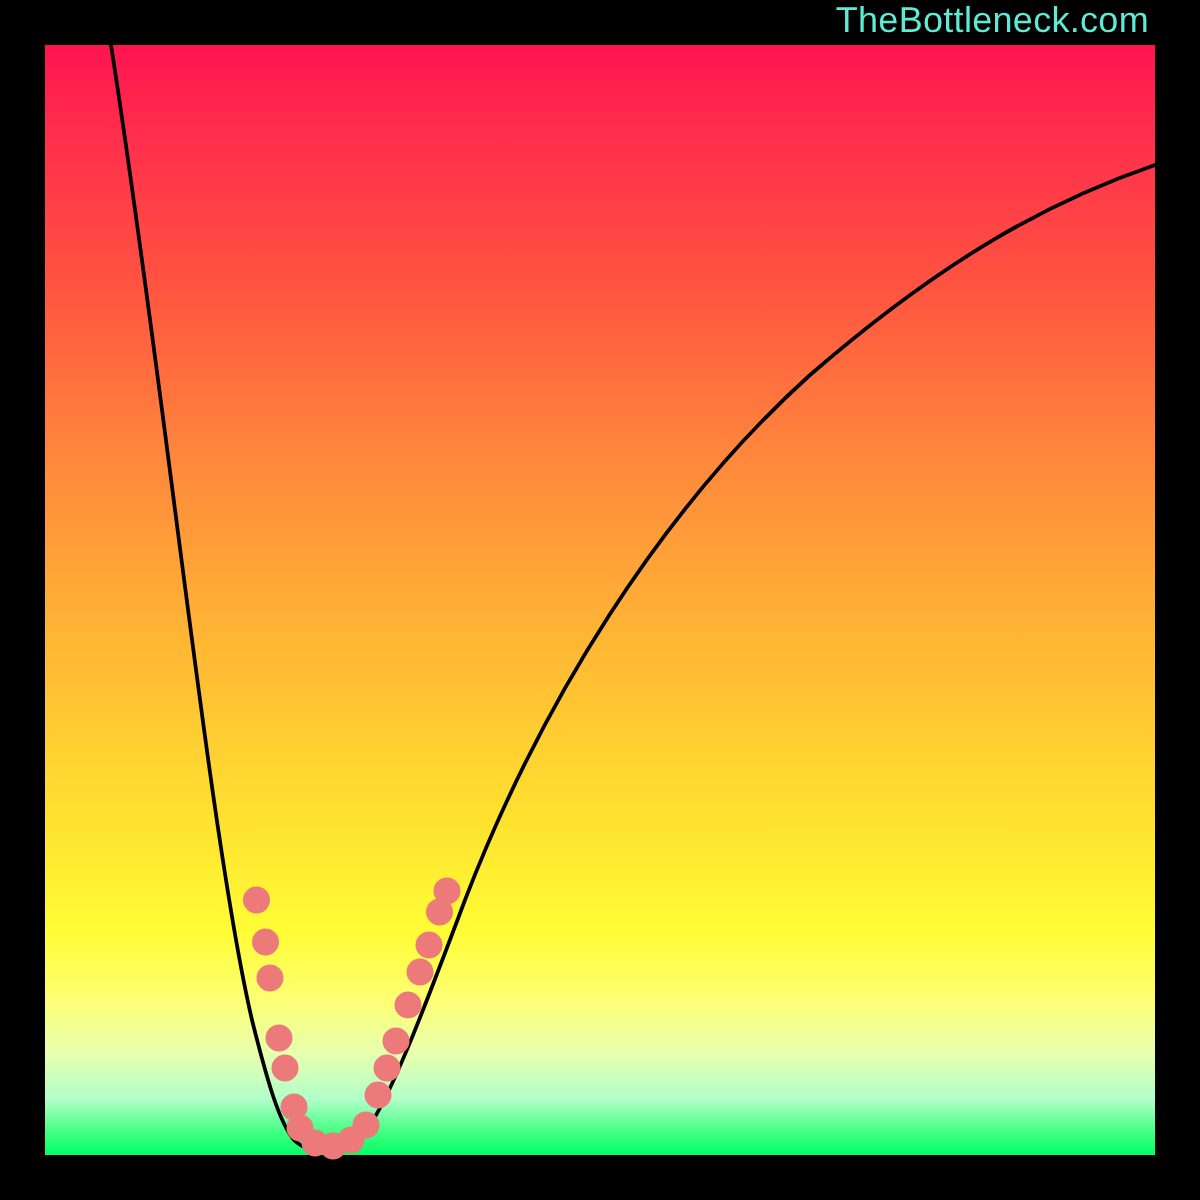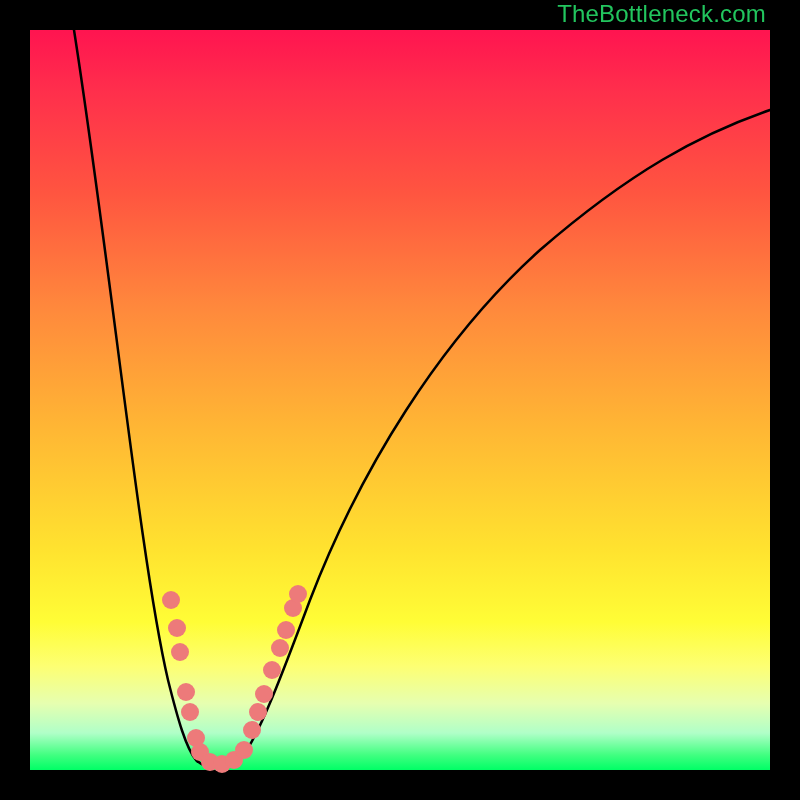--- a/index.html
+++ b/index.html
@@ -30,21 +30,21 @@
       #e6ffb0 91%,
       #b0ffc8 95%,
       #40ff80 98%,
       #00ff66 100%
     );
   }
   .watermark {
     position: absolute;
     top: 0px;
     right: 34px;
-    color: #22c55e;
+    color: #5eead4;
     font-size: 24px;
     font-weight: 500;
     letter-spacing: 0.2px;
   }
   svg {
     position: absolute;
     left: 0;
     top: 0;
   }
 </style>

